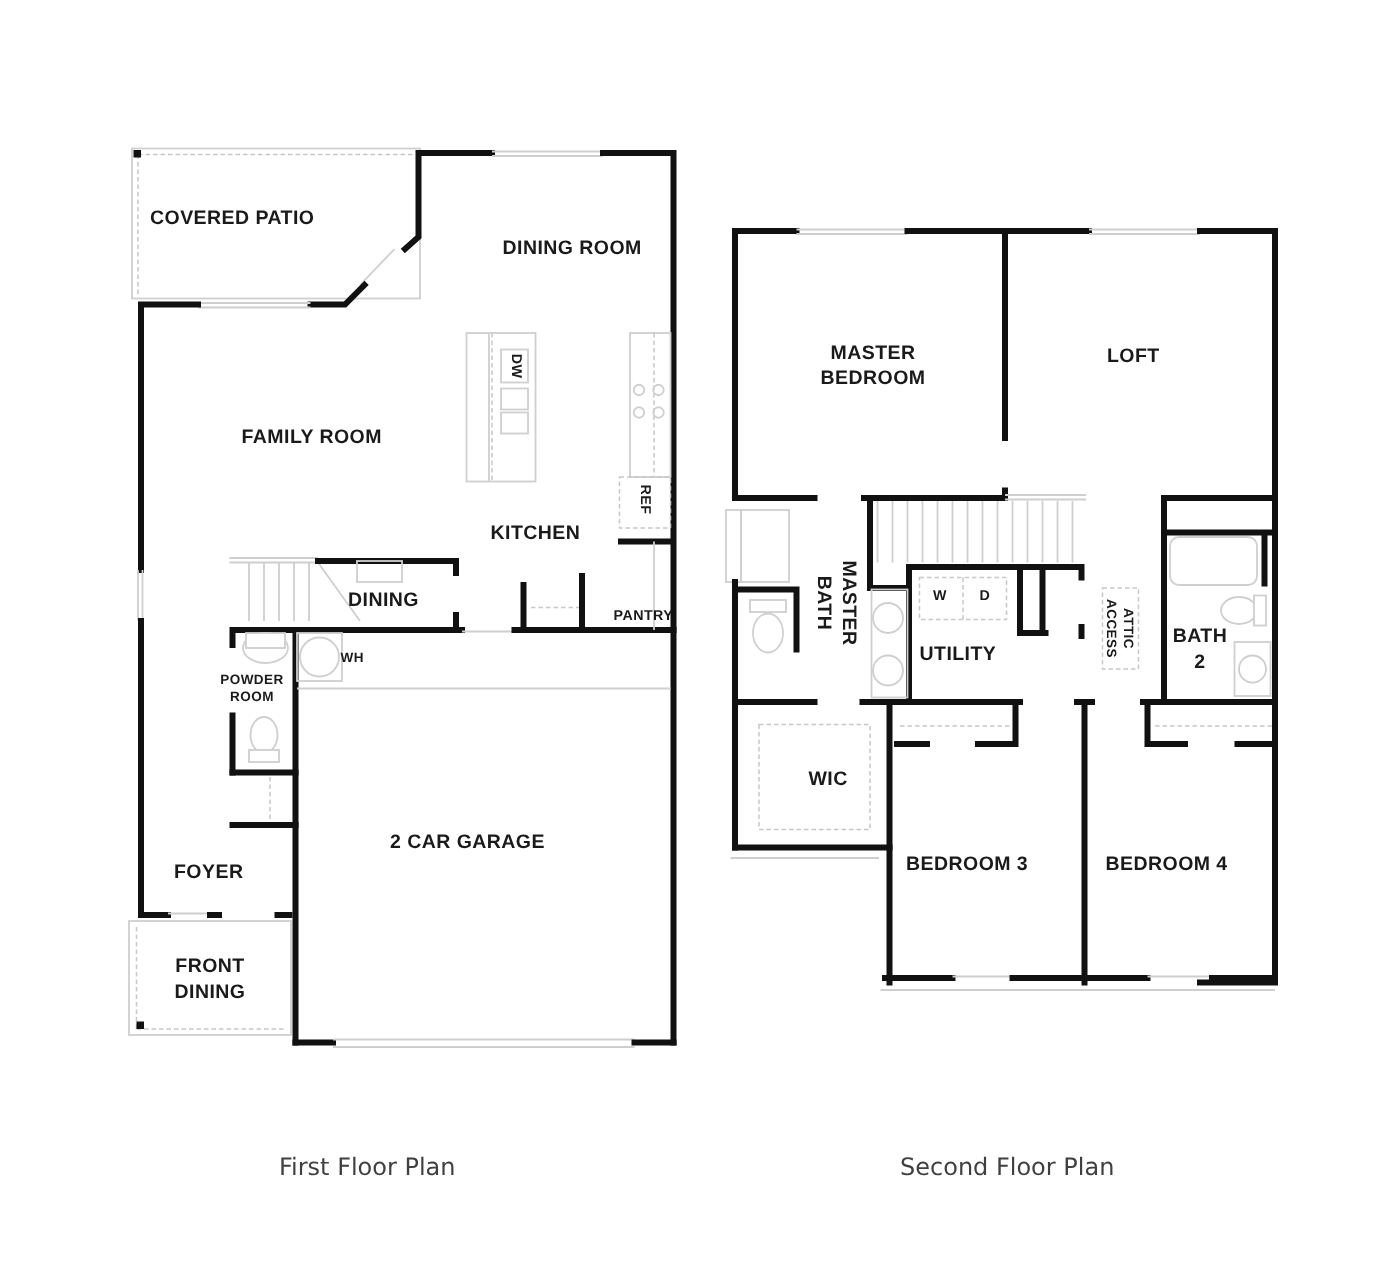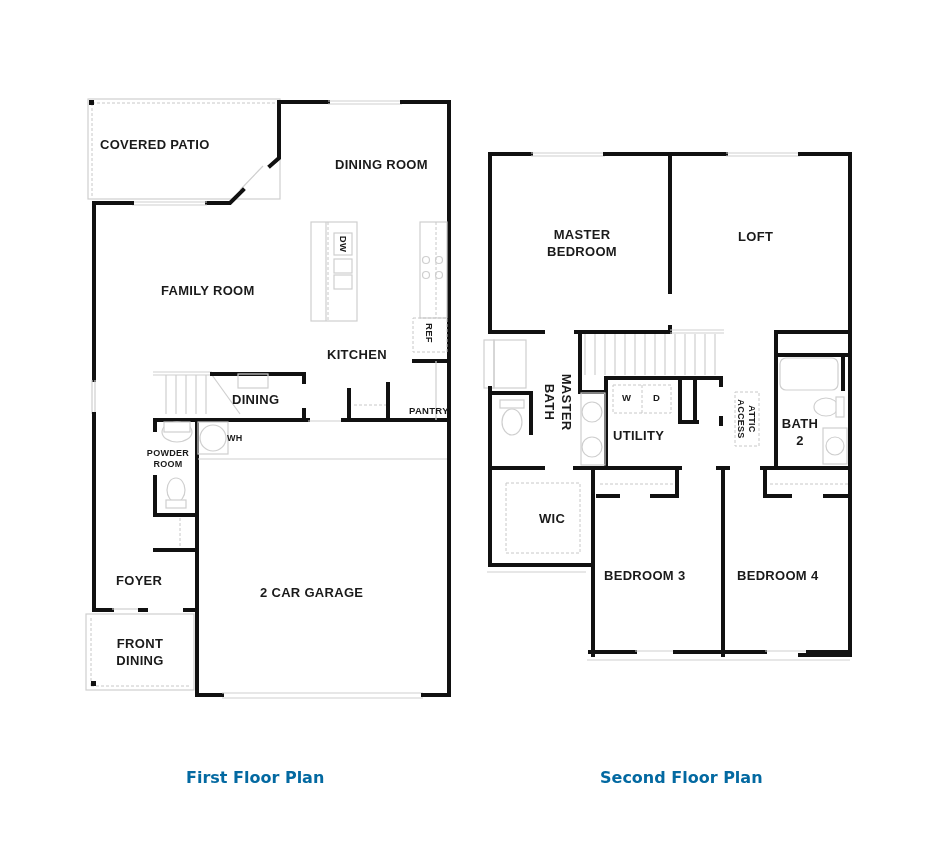--- a/index.html
+++ b/index.html
@@ -6,21 +6,21 @@
   body{width:926px;height:848px;position:relative;overflow:hidden;font-family:"Liberation Sans",sans-serif;}
   svg{position:absolute;left:0;top:0;}
   .wall{stroke:#111;stroke-width:4;fill:none;stroke-linecap:square;}
   .thin{stroke:#cfcfcf;stroke-width:1.2;fill:none;}
   .dash{stroke:#c8c8c8;stroke-width:1;fill:none;stroke-dasharray:3 2;}
   .fix{stroke:#cfcfcf;stroke-width:1.2;fill:#fff;}
   .lbl{position:absolute;font-family:"Liberation Sans",sans-serif;font-weight:bold;color:#1a1a1a;font-size:13px;letter-spacing:0.3px;text-align:center;line-height:17px;white-space:nowrap;}
   .sm{font-size:9.5px;line-height:12px;}
   .xs{font-size:9px;line-height:11px;}
   .rot{transform:rotate(90deg);transform-origin:center center;}
-  .caption{position:absolute;font-family:"DejaVu Sans",sans-serif;font-size:16px;color:#0369a1;font-weight:bold;}
+  .caption{position:absolute;font-family:"DejaVu Sans",sans-serif;font-size:16px;color:#404040;}
 </style>
 </head>
 <body>
 
 <svg width="926" height="848" viewBox="0 0 926 848">
 
   <g>
 
     <rect class="thin" x="88" y="99" width="192" height="100"></rect>
     <line class="dash" x1="92" y1="103" x2="92" y2="196"></line>
@@ -207,21 +207,21 @@
 <div class="lbl xs" style="left:204px;top:433px;margin-left:23px;">WH</div>
 <div class="lbl xs" style="left:143px;top:448px;width:50px;">
   <div>POWDER</div>
   <div>ROOM</div>
 </div>
 <div class="lbl" style="left:116px;top:572px;">FOYER</div>
 <div class="lbl" style="left:108px;top:635px;width:64px;">
   <div>FRONT</div>
   <div>DINING</div>
 </div>
-<div class="lbl" style="left:260px;top:584px;text-align:center;">2 CAR GARAGE</div>
+<div class="lbl" style="left:260px;top:552px;text-align:center;">2 CAR GARAGE</div>
 
 <div class="lbl" style="left:540px;top:226px;width:84px;">
   <div>MASTER</div>
   <div>BEDROOM</div>
 </div>
 <div class="lbl" style="left:738px;top:228px;">LOFT</div>
 <div class="lbl rot" style="left:523px;top:385px;width:70px;">
   <div>MASTER</div>
   <div>BATH</div>
 </div>

